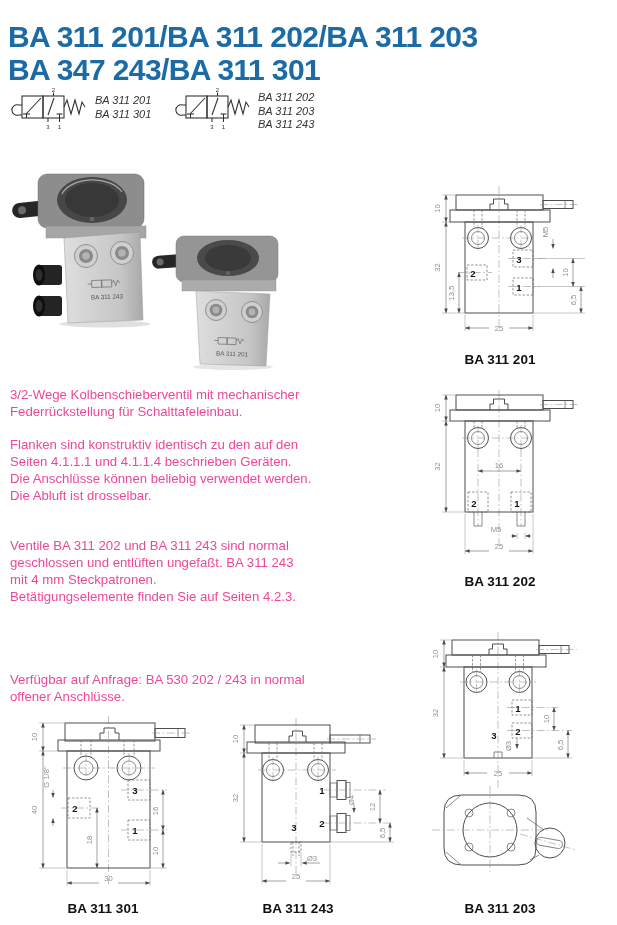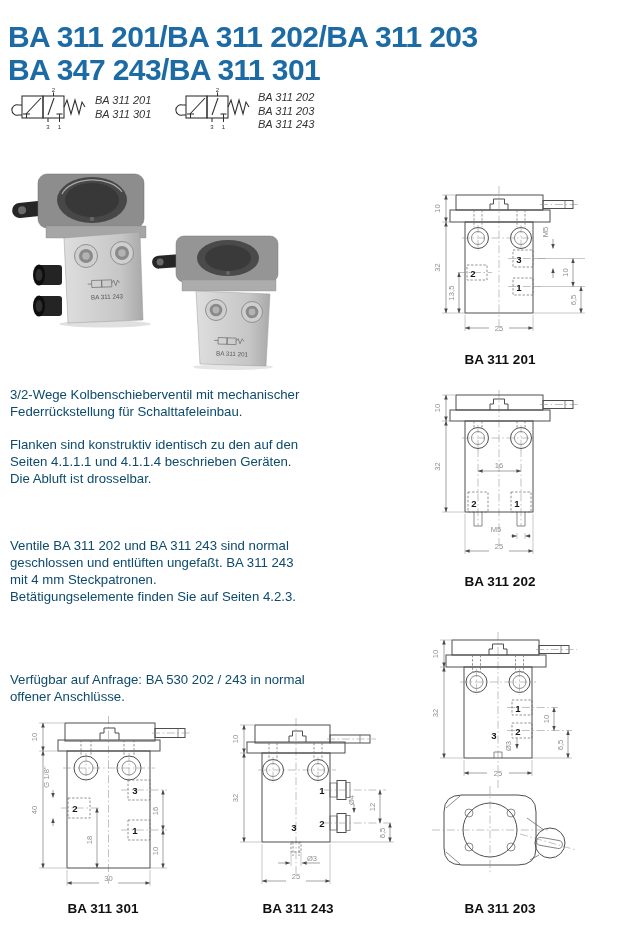--- a/index.html
+++ b/index.html
@@ -1,21 +1,21 @@
 <!DOCTYPE html>
 <html><head>
 <meta charset="utf-8">
 <style>
   html,body{margin:0;padding:0;background:#fff;}
   .page{position:relative;width:617px;height:925px;background:#fff;overflow:hidden;
         font-family:"Liberation Sans",sans-serif;color:#2b2b2b;}
   .title{position:absolute;left:8px;top:20px;font-size:30px;font-weight:bold;
          line-height:33px;letter-spacing:-0.6px;color:#1c6ba5;white-space:nowrap;}
   .symlabels{position:absolute;font-size:11px;font-style:italic;color:#333;line-height:13.5px;white-space:nowrap;}
-  .para{position:absolute;left:10px;font-size:13.2px;line-height:17px;color:#0c4a6e;white-space:nowrap;}
+  .para{position:absolute;left:10px;font-size:13.2px;line-height:17px;color:#ec4899;white-space:nowrap;}
   .cap{position:absolute;width:120px;text-align:center;font-size:13.5px;font-weight:bold;color:#101010;white-space:nowrap;}
   svg{position:absolute;overflow:visible;}
   svg text{font-family:"Liberation Sans",sans-serif;}
   .pl{stroke:#4f4f4f;stroke-width:1;fill:none}
   .pm{stroke:#5a5a5a;stroke-width:.7;fill:none}
   .dsh{stroke:#6f6f6f;stroke-width:.75;fill:none;stroke-dasharray:2.4 1.7}
   .cl{stroke:#8f8f8f;stroke-width:.55;fill:none;stroke-dasharray:8 2.6 1.6 2.6}
   .dim{stroke:#7c7c7c;stroke-width:.7;fill:none}
   .ext{stroke:#9b9b9b;stroke-width:.55;fill:none}
   .dt{font-size:7.6px;fill:#8f8f8f}
@@ -172,20 +172,21 @@
     <text x="80" y="128" text-anchor="middle" class="phl" transform="rotate(2 80 128)">BA 311 201</text>
   </svg>
 
   <div class="para" style="top:386px">
     <div>3/2-Wege Kolbenschieberventil mit mechanischer</div>
     <div>Federrückstellung für Schalttafeleinbau.</div>
   </div>
   <div class="para" style="top:436px">
     <div>Flanken sind konstruktiv identisch zu den auf den</div>
     <div>Seiten 4.1.1.1 und 4.1.1.4 beschrieben Geräten.</div>
+    <div>Die Anschlüsse können beliebig verwendet werden.</div>
     <div>Die Abluft ist drosselbar.</div>
   </div>
   <div class="para" style="top:537px">
     <div>Ventile BA 311 202 und BA 311 243 sind normal</div>
     <div>geschlossen und entlüften ungefaßt. BA 311 243</div>
     <div>mit 4 mm Steckpatronen.</div>
   </div>
   <div class="para" style="top:588px">
     <div>Betätigungselemente finden Sie auf Seiten 4.2.3.</div>
   </div>

